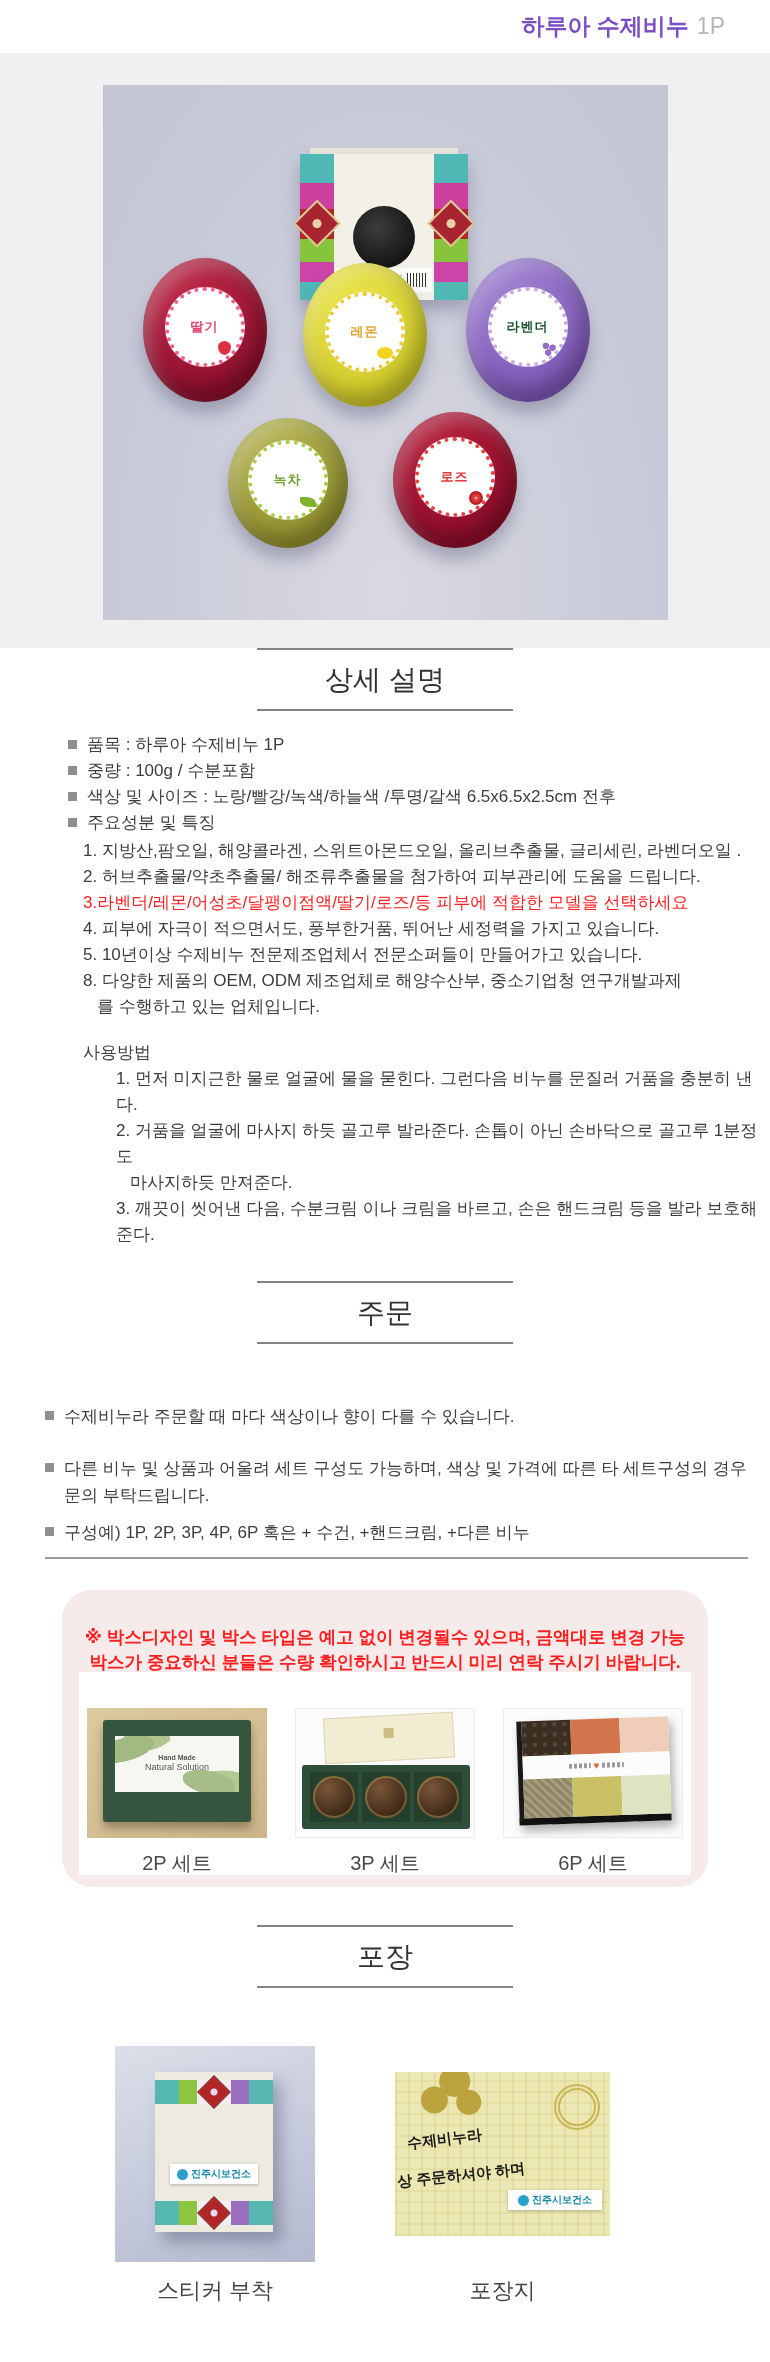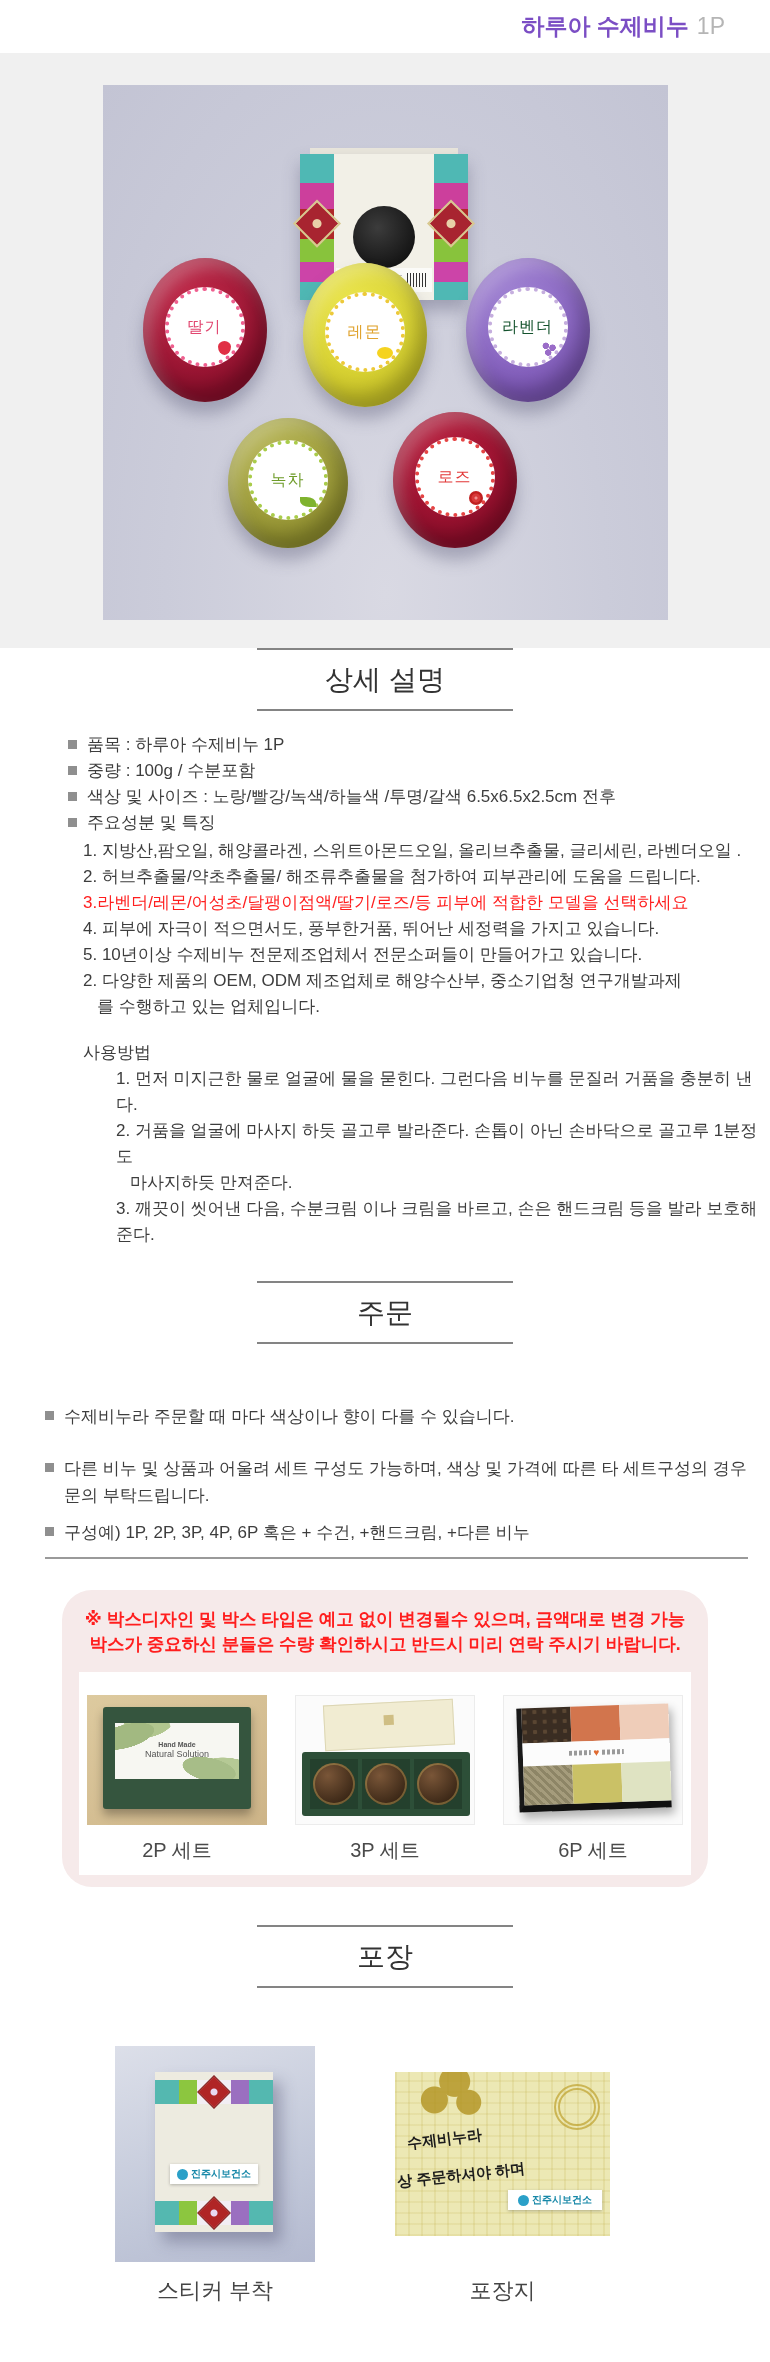--- a/index.html
+++ b/index.html
@@ -35,21 +35,21 @@
   
   .soap{position:absolute;border-radius:50%;
      box-shadow:inset -8px -12px 20px rgba(0,0,0,.28), inset 8px 10px 16px rgba(255,255,255,.28), 0 12px 16px rgba(75,75,105,.35);}
   .s1{left:40px;top:173px;width:124px;height:144px;background:radial-gradient(circle at 40% 30%, #c22a4a, #8e0f2c 72%);}
   .s2{left:200px;top:178px;width:124px;height:144px;background:radial-gradient(circle at 40% 30%, #ece64c, #cfc929 72%);}
   .s3{left:363px;top:173px;width:124px;height:144px;background:radial-gradient(circle at 40% 30%, #a184d4, #7e58b8 72%);}
   .s4{left:125px;top:333px;width:120px;height:130px;background:radial-gradient(circle at 40% 30%, #b8b656, #93922f 72%);}
   .s5{left:290px;top:327px;width:124px;height:136px;background:radial-gradient(circle at 40% 30%, #b81f3e, #8e0d2a 72%);}
   .lace{position:absolute;left:50%;top:48%;transform:translate(-50%,-50%);width:72px;height:72px;border-radius:50%;
      background:#fff;display:flex;align-items:center;justify-content:center;}
-  .soap-name{font-size:16px;font-weight:normal;letter-spacing:1px;text-align:right;}
+  .soap-name{font-size:13px;font-weight:bold;letter-spacing:1px;text-align:right;}
   .s1 .lace{border:4px dotted #ef5f8f;} .s1 .soap-name{color:#e14670;}
   .s2 .lace{border:4px dotted #edc93a;} .s2 .soap-name{color:#e0a32e;}
   .s3 .lace{border:4px dotted #c5aede;} .s3 .soap-name{color:#14532d;}
   .s4 .lace{border:4px dotted #a9cc4a;} .s4 .soap-name{color:#6f9c2a;}
   .s5 .lace{border:4px dotted #e54444;} .s5 .soap-name{color:#e23838;}
   .fruit{position:absolute;}
   .f-straw{width:13px;height:14px;border-radius:50% 50% 50% 50%/40% 40% 60% 60%;background:#e03045;right:10px;bottom:8px;}
   .f-lemon{width:16px;height:12px;border-radius:50%;background:#f5d320;right:8px;bottom:9px;}
   .f-lav{width:16px;height:16px;right:7px;bottom:6px;
      background:radial-gradient(circle at 30% 30%, #9a6cc8 3px, transparent 3.5px),
@@ -81,23 +81,23 @@
   .note .sq{margin-top:7px;}
   .note-m2{margin-top:27px;}
   .note-cont{padding-left:64px;font-size:17px;line-height:25px;margin-top:2px;color:#3d3d3d;}
   .note-m3{margin-top:12px;}
 
   .sep{height:2px;background:#9a9a9a;margin:12px 22px 0 45px;}
 
   
   .warn-box{margin-left:62px;margin-top:31px;width:646px;height:297px;background:#f6eaea;border-radius:30px;position:relative;box-sizing:border-box;}
   .warn-line{color:#ff1e1e;font-weight:bold;font-size:17.5px;line-height:25px;text-align:center;}
-  .warn-l1{padding-top:17px;}
+  .warn-l1{padding-top:35px;}
   .warn-panel{position:absolute;left:17px;right:17px;top:82px;bottom:12px;background:#ffffff;}
-  .set-row{display:flex;justify-content:center;gap:28px;padding-top:23px;}
+  .set-row{display:flex;justify-content:center;gap:28px;padding-top:36px;}
   .set-img{width:180px;height:130px;position:relative;overflow:hidden;box-sizing:border-box;}
   .set-caption-row{display:flex;justify-content:center;gap:28px;margin-top:12px;}
   .set-caption{width:180px;text-align:center;font-size:20px;color:#4a4a4a;}
 
   
   .set2{background:linear-gradient(150deg,#ddca9f,#cdb488);}
   .b2{position:absolute;left:16px;top:12px;width:148px;height:102px;background:#35553e;border-radius:3px;box-shadow:0 6px 10px rgba(0,0,0,.3);}
   .b2-label{position:absolute;left:12px;top:16px;width:124px;height:56px;background:#f7f7f2;overflow:hidden;}
   .b2-label::before{content:"";position:absolute;left:-10px;top:-8px;width:66px;height:36px;transform:rotate(-15deg);opacity:.75;
      background:radial-gradient(ellipse at 30% 50%, #86a55c 45%, transparent 46%),radial-gradient(ellipse at 70% 30%, #9ab66e 40%, transparent 41%);}
@@ -241,21 +241,21 @@
       <span>주요성분 및 특징</span>
     </div>
 </div>
 
 <div class="feat-list">
   <div class="tline">1. 지방산,팜오일, 해양콜라겐, 스위트아몬드오일, 올리브추출물, 글리세린, 라벤더오일 .</div>
   <div class="tline">2. 허브추출물/약초추출물/ 해조류추출물을 첨가하여 피부관리에 도움을 드립니다.</div>
   <div class="tline red">3.라벤더/레몬/어성초/달팽이점액/딸기/로즈/등 피부에 적합한 모델을 선택하세요</div>
   <div class="tline">4. 피부에 자극이 적으면서도, 풍부한거품, 뛰어난 세정력을 가지고 있습니다.</div>
   <div class="tline">5. 10년이상 수제비누 전문제조업체서 전문소퍼들이  만들어가고 있습니다.</div>
-  <div class="tline">2. 다양한 제품의 OEM, ODM 제조업체로 해양수산부, 중소기업청 연구개발과제</div>
+  <div class="tline">8. 다양한 제품의 OEM, ODM 제조업체로 해양수산부, 중소기업청 연구개발과제</div>
   <div class="tline cont">를 수행하고 있는 업체입니다.</div>
 </div>
 
 <div class="usage-title">사용방법</div>
 <div class="usage-list">
   <div class="tline">1. 먼저 미지근한 물로 얼굴에 물을 묻힌다. 그런다음 비누를 문질러 거품을 충분히 낸다.</div>
   <div class="tline">2. 거품을 얼굴에 마사지 하듯 골고루 발라준다. 손톱이 아닌  손바닥으로 골고루 1분정도</div>
   <div class="tline cont">마사지하듯 만져준다.</div>
   <div class="tline">3. 깨끗이 씻어낸 다음, 수분크림 이나 크림을 바르고, 손은 핸드크림 등을 발라 보호해 준다.</div>
 </div>

